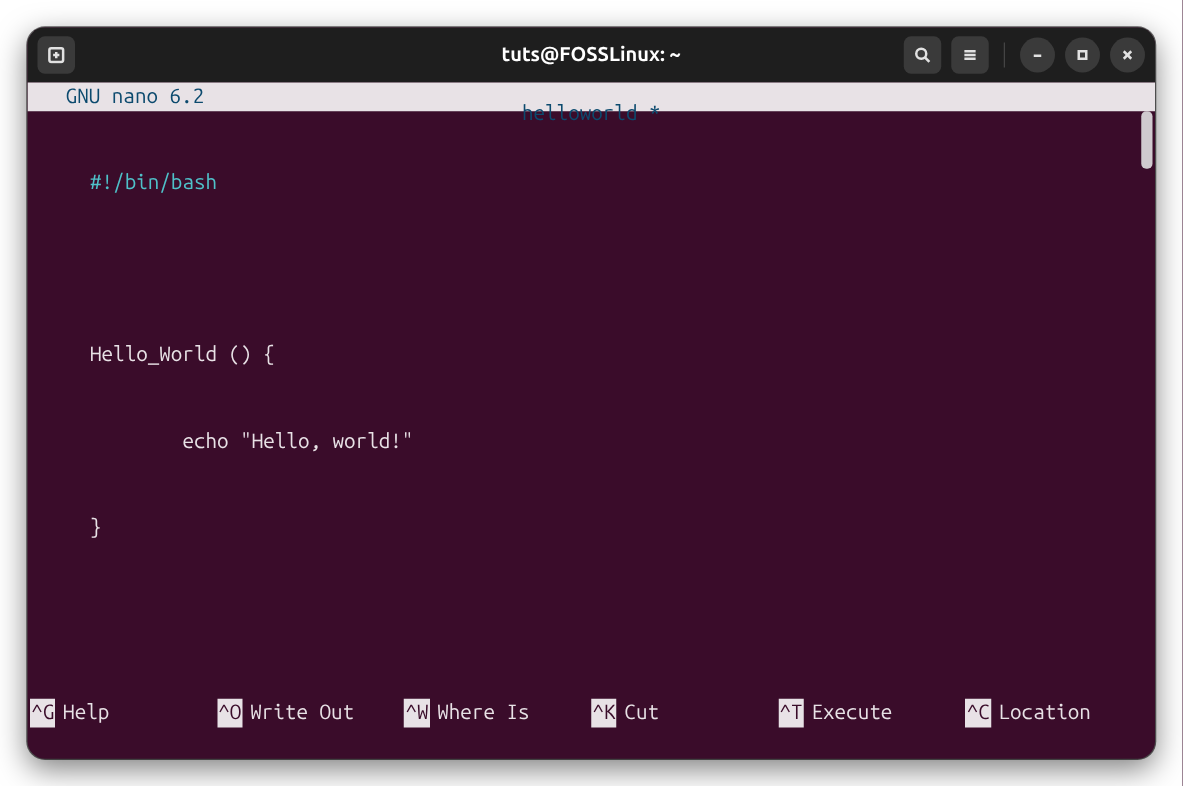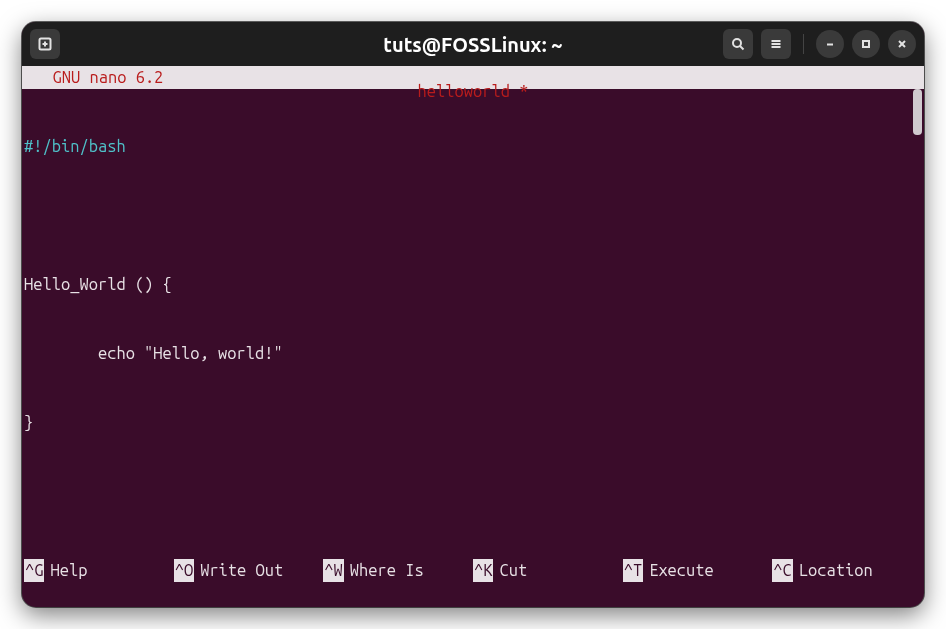--- a/index.html
+++ b/index.html
@@ -32,21 +32,21 @@
   }
   .tb-left { display: flex; align-items: center; }
   .tb-right { display: flex; align-items: center; margin-left: auto; gap: 8px; }
   .tb-title {
     position: absolute;
     left: 0; right: 0;
     text-align: center;
     color: #ffffff;
     font-family: "Ubuntu", "Cantarell", sans-serif;
     font-weight: 600;
-    font-size: 20px;
+    font-size: 16px;
     pointer-events: none;
   }
   .tb-btn {
     width: 30px; height: 30px;
     border-radius: 6px;
     background: #3a3a3a;
     display: flex;
     align-items: center;
     justify-content: center;
     cursor: pointer;
@@ -59,39 +59,40 @@
     flex: 1;
     display: flex;
     flex-direction: column;
     font-size: 16.5px;
     line-height: 23px;
     color: #e8e2e6;
     position: relative;
   }
   .nano-header {
     background: #e8e2e6;
-    color: #b91c1c;
+    color: #0c4a6e;
     display: flex;
     position: relative;
     height: 23px;
     align-items: center;
   }
   .nano-header .left { padding-left: 12px; white-space: pre; }
   .nano-header .center {
     position: absolute;
     left: 0; right: 0;
     text-align: center;
     white-space: pre;
     margin-top: 28px;
   }
   .editor {
     flex: 1;
     padding: 0 2px 0 2px;
     white-space: pre;
     overflow: hidden;
+    margin-left: 48px;
   }
   .editor .line { height: 23px; }
   .shebang { color: #4fc1c9; }
   .scrollbar {
     position: absolute;
     right: 2px;
     top: 23px;
     width: 9px;
     height: 46px;
     background: #d0cacf;

